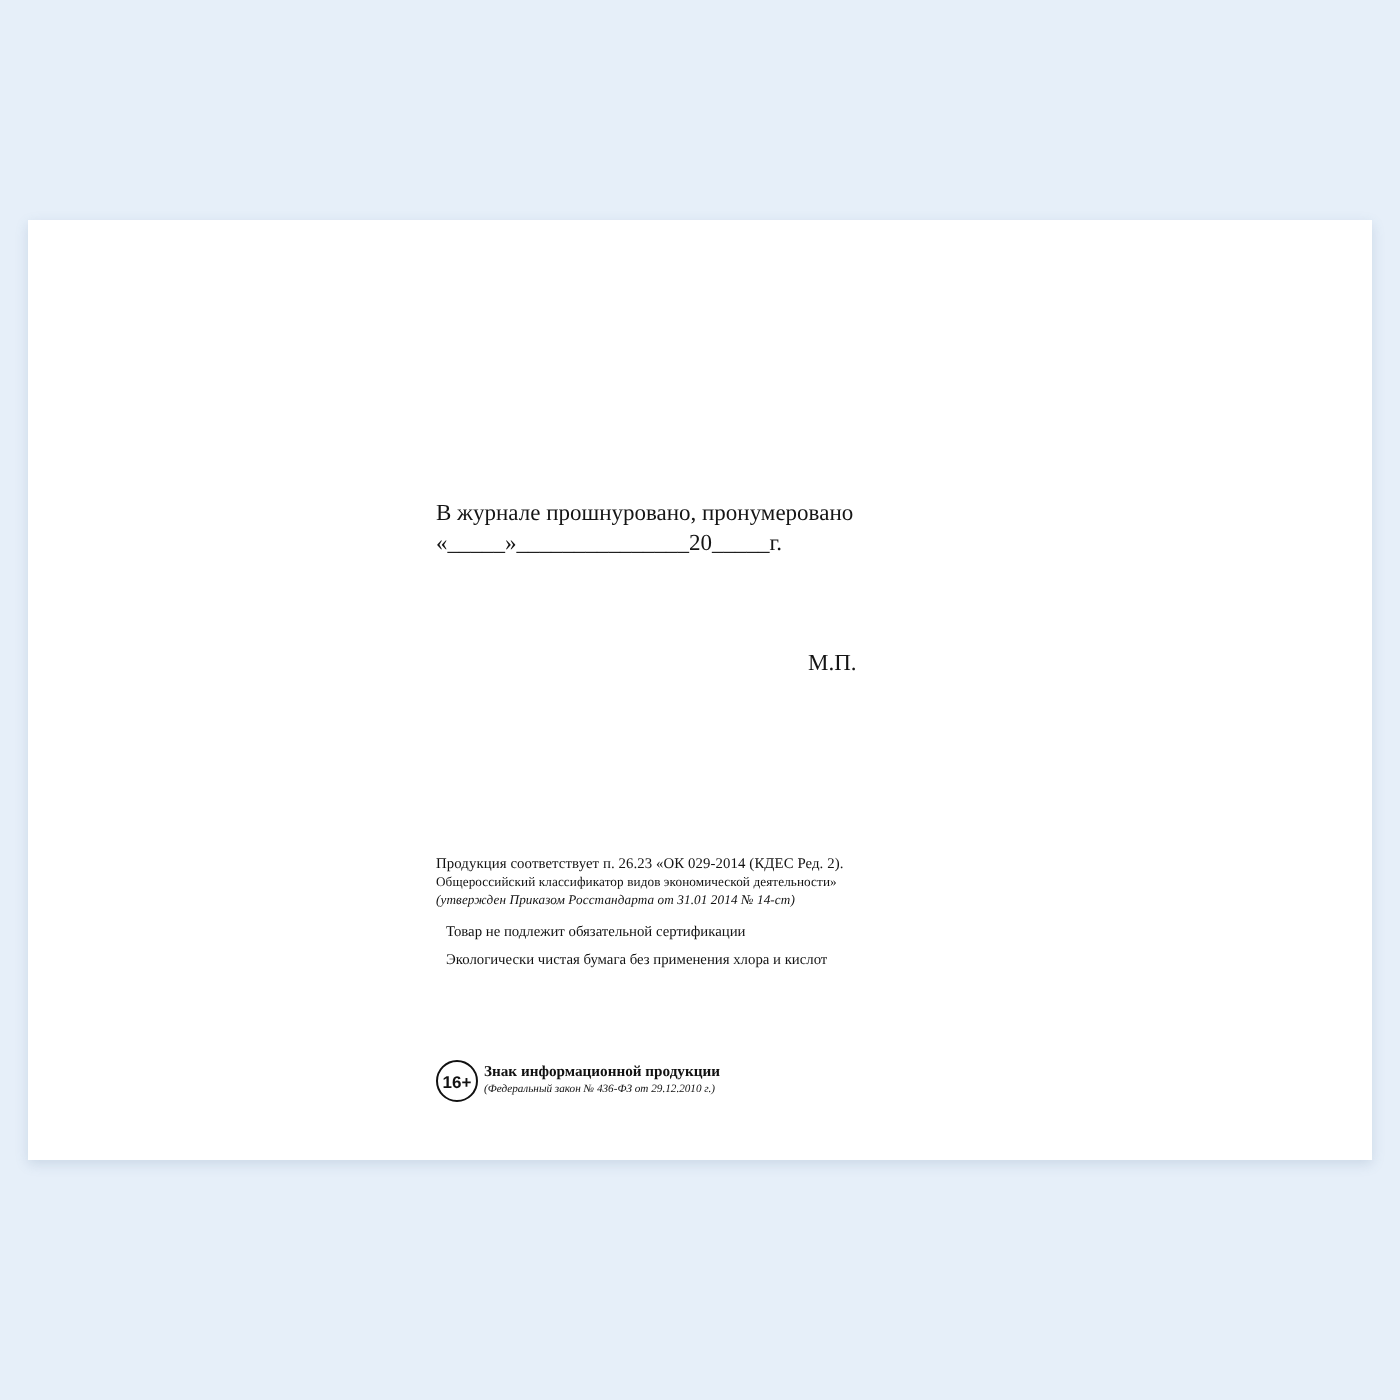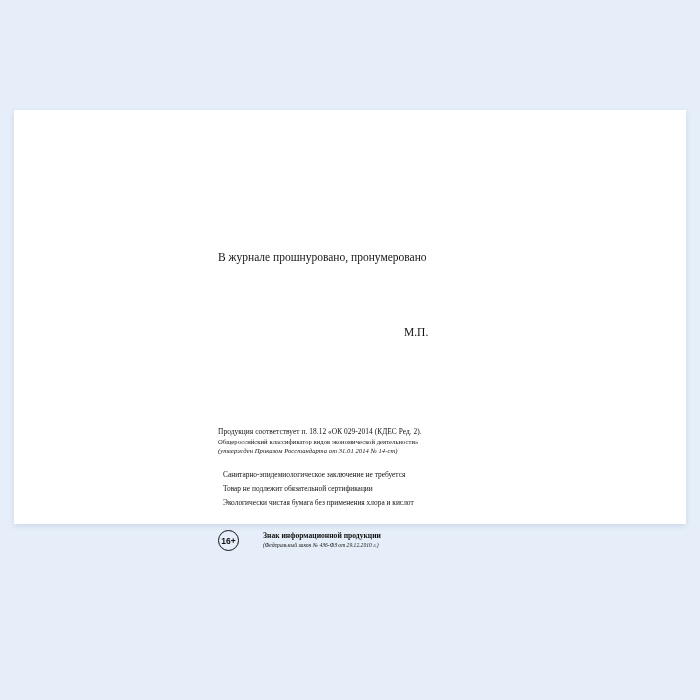--- a/index.html
+++ b/index.html
@@ -18,21 +18,21 @@
     width: 700px;
     height: 700px;
     background: #e6eff9;
   }
   
   .sheet {
     position: absolute;
     left: 14px;
     top: 110px;
     width: 672px;
-    height: 414px;
+    height: 470px;
     background: #ffffff;
     box-shadow: 0 2px 6px rgba(80,110,150,0.18);
   }
   .sheet-inner {
     position: relative;
     width: 100%;
     height: 100%;
   }
 
   
@@ -101,21 +101,21 @@
     display: flex;
     align-items: center;
     justify-content: center;
     font-size: 8.5px;
     font-weight: bold;
     font-family: "Liberation Sans", sans-serif;
     color: #111;
     flex: none;
   }
   .mark-text {
-    margin-left: 24px;
+    margin-left: 3px;
     line-height: 9px;
   }
   .mark-title {
     font-size: 7.6px;
     font-weight: bold;
     color: #111;
   }
   .mark-sub {
     font-size: 5.6px;
     font-style: italic;
@@ -125,31 +125,31 @@
 </style>
 </head>
 <body>
 
 <div class="stage">
   <div class="sheet">
     <div class="sheet-inner">
 
       <div class="seal-block">
         <div class="seal-line">В журнале прошнуровано, пронумеровано</div>
+        <div class="seal-line">«_____»_______________20_____г.</div>
       </div>
 
       <div class="mp">М.П.</div>
 
       <div class="notes">
         <div class="note-main">
-          <div class="l1">Продукция соответствует п. 18.12 «ОК 029-2014 (КДЕС Ред. 2).</div>
+          <div class="l1">Продукция соответствует п. 26.23 «ОК 029-2014 (КДЕС Ред. 2).</div>
           <div class="l2">Общероссийский классификатор видов экономической деятельности»</div>
           <div class="l3">(утвержден Приказом Росстандарта от 31.01 2014 № 14-ст)</div>
         </div>
-        <div class="note-row first">Санитарно-эпидемиологическое заключение не требуется</div>
         <div class="note-row">Товар не подлежит обязательной сертификации</div>
         <div class="note-row">Экологически чистая бумага без применения хлора и кислот</div>
       </div>
 
       <div class="mark">
         <div class="mark-badge">16+</div>
         <div class="mark-text">
           <div class="mark-title">Знак информационной продукции</div>
           <div class="mark-sub">(Федеральный закон № 436-ФЗ от 29.12.2010 г.)</div>
         </div>

